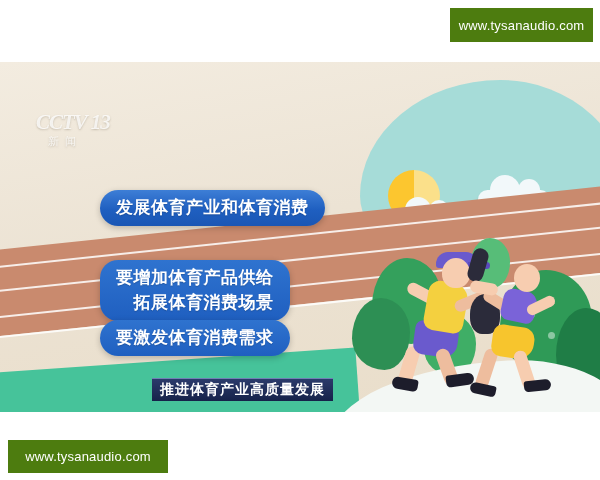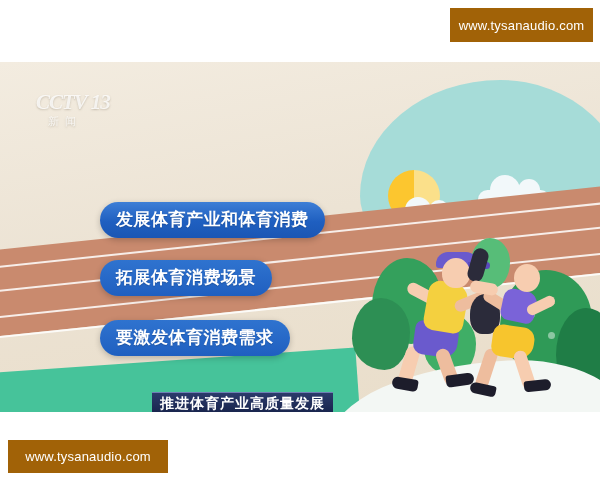--- a/index.html
+++ b/index.html
@@ -11,21 +11,21 @@
     width: 600px;
     height: 480px;
     position: relative;
     overflow: hidden;
     font-family: "Liberation Sans", "DejaVu Sans", sans-serif;
   }
 
   
   .watermark {
     position: absolute;
-    background: #a16207;
+    background: #4d7c0f;
     color: #ffffff;
     font-size: 13px;
     letter-spacing: 0.2px;
     display: flex;
     align-items: center;
     justify-content: center;
     white-space: nowrap;
   }
   #wm-top   { left: 450px; top: 8px;   width: 143px; height: 34px; }
   #wm-bottom{ left: 8px;   top: 440px; width: 160px; height: 33px; }
@@ -188,20 +188,21 @@
     text-shadow: 0 1px 2px rgba(120,110,90,.35);
     user-select: none;
   }
   #channel-bug .bug-main {
     font-size: 21px;
     font-weight: bold;
     letter-spacing: -1px;
     font-family: "Liberation Serif", "DejaVu Serif", serif;
     font-style: italic;
     display: block;
+    margin-top: 20px;
   }
   #channel-bug .bug-sub {
     display: block;
     text-align: left;
     font-size: 11px;
     letter-spacing: 6px;
     margin-top: -1px;
     margin-left: 12px;
   }
 
@@ -225,27 +226,26 @@
   #banner-1 .line1 { display:block; }
   #banner-1 .line2 { display:block; }
   #banner-2 { left: 100px; top: 198px; }
   #banner-2 .line2 { text-align: right; }
   #banner-3 { left: 100px; top: 258px; }
   #banner-3 .line2 { text-align: right; }
 
   
   #banner-1 {
     background: linear-gradient(180deg, #3d7ed6 0%, #1f5fc0 55%, #1a56b4 100%);
-    margin-top: 12px;
   }
 
   
   #kicker {
     position: absolute;
-    left: 152px; top: 330px;
+    left: 152px; top: 316px;
     height: 22px;
     background: linear-gradient(180deg, #2b3a6b 0%, #16224a 100%);
     color: #ffffff;
     font-size: 14px;
     font-weight: bold;
     letter-spacing: 1px;
     display: flex;
     align-items: center;
     padding: 0 8px;
     border-top: 1px solid #6f7fb5;
@@ -329,20 +329,21 @@
   <div id="channel-bug">
     <span class="bug-main">CCTV 13</span>
     <span class="bug-sub">新闻</span>
   </div>
 
   <div class="banner" id="banner-1">
     <span class="line1">发展体育产业和体育消费</span>
   </div>
 
   <div class="banner" id="banner-2">
+    <span class="line1">要增加体育产品供给</span>
     <span class="line2">拓展体育消费场景</span>
   </div>
 
   <div class="banner" id="banner-3">
     <span class="line1">要激发体育消费需求</span>
   </div>
 
   <div id="kicker">推进体育产业高质量发展</div>
 
 </div>

